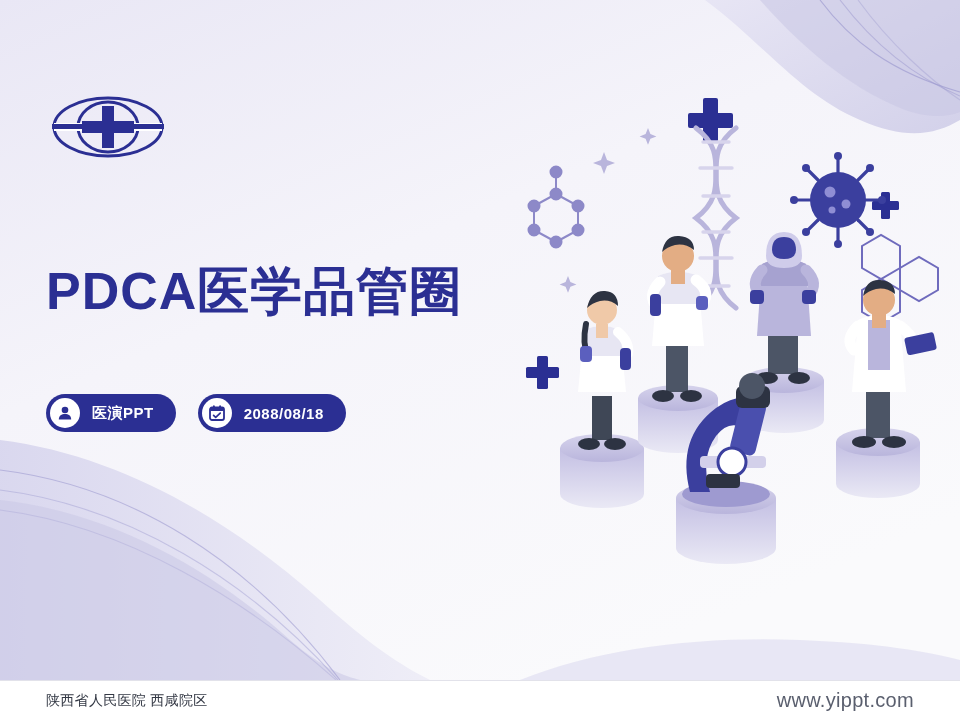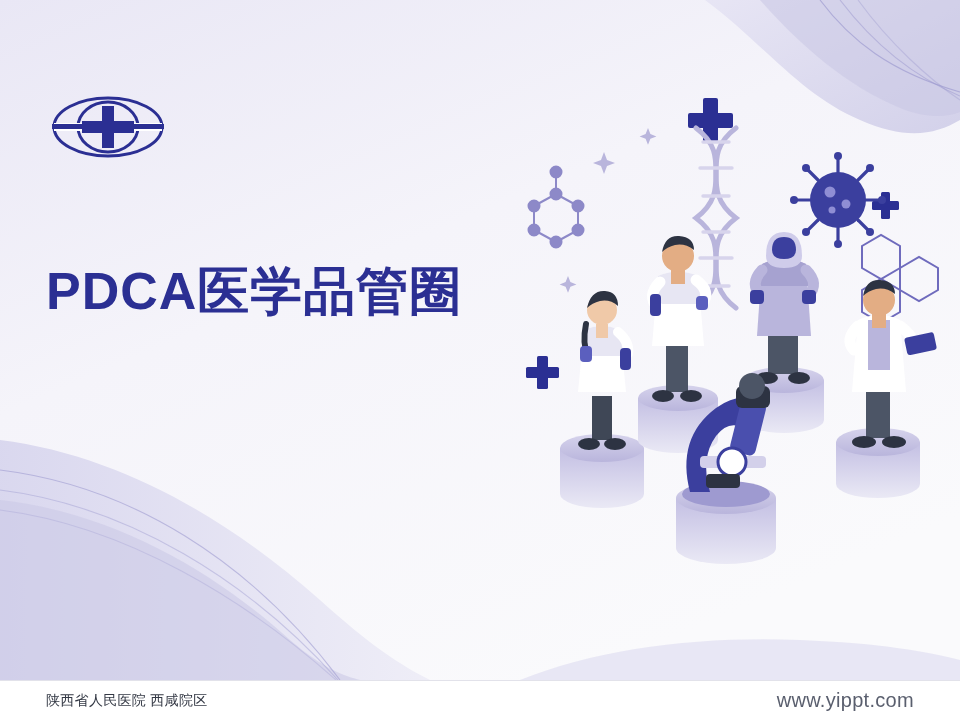--- a/index.html
+++ b/index.html
@@ -187,20 +187,41 @@
       <rect x="30" y="25" width="52" height="12" fill="#2b2f93"></rect>
       <rect x="2" y="27" width="28" height="8" fill="#ffffff"></rect>
       <rect x="82" y="27" width="28" height="8" fill="#ffffff"></rect>
       <rect x="0" y="28" width="30" height="5" fill="#2b2f93"></rect>
       <rect x="82" y="28" width="30" height="5" fill="#2b2f93"></rect>
     </svg>
 
     <div class="title-main">PDCA医学品管圈</div>
 
     <div class="pill-row">
+      <div class="pill">
+        <span class="pill-icon">
+          <svg width="18" height="18" viewBox="0 0 18 18">
+            <circle cx="9" cy="6" r="3.3" fill="#2b2f93"></circle>
+            <path d="M2.8,15.5 C2.8,11.6 5.6,10 9,10 C12.4,10 15.2,11.6 15.2,15.5 Z" fill="#2b2f93"></path>
+          </svg>
+        </span>
+        <span class="pill-label">医演PPT</span>
+      </div>
+      <div class="pill">
+        <span class="pill-icon">
+          <svg width="18" height="18" viewBox="0 0 18 18">
+            <rect x="2" y="3.5" width="14" height="12.5" rx="2" fill="none" stroke="#2b2f93" stroke-width="1.8"></rect>
+            <rect x="2" y="3.5" width="14" height="3.6" rx="1.4" fill="#2b2f93"></rect>
+            <rect x="5" y="1.3" width="1.8" height="4" rx="0.9" fill="#2b2f93"></rect>
+            <rect x="11.2" y="1.3" width="1.8" height="4" rx="0.9" fill="#2b2f93"></rect>
+            <path d="M5.6,11.4 L7.7,13.4 L12.2,9.2" fill="none" stroke="#2b2f93" stroke-width="1.7" stroke-linecap="round" stroke-linejoin="round"></path>
+          </svg>
+        </span>
+        <span class="pill-label">2088/08/18</span>
+      </div>
     </div>
 
     <svg class="illus" viewBox="0 0 460 500">
       <defs>
         <linearGradient id="podTop" x1="0" y1="0" x2="0" y2="1">
           <stop offset="0%" stop-color="#d6d3ec"></stop>
           <stop offset="100%" stop-color="#b9b5dc"></stop>
         </linearGradient>
         <linearGradient id="podSide" x1="0" y1="0" x2="0" y2="1">
           <stop offset="0%" stop-color="#c3bfe3"></stop>

